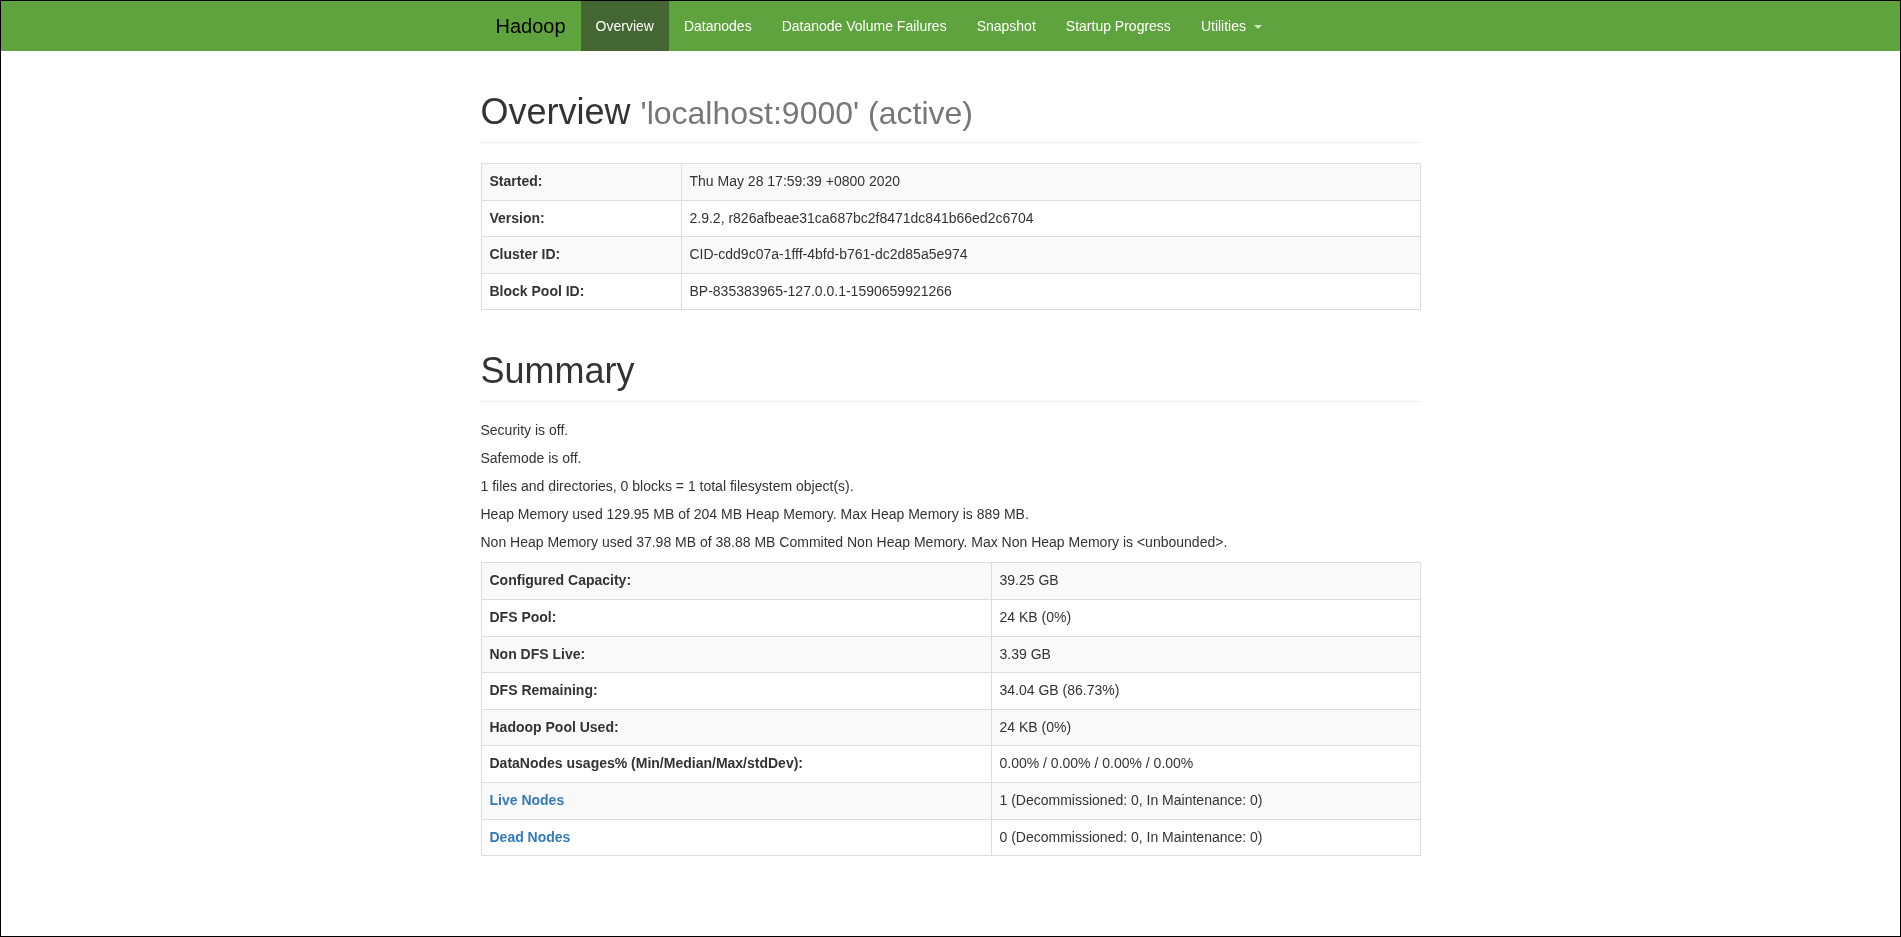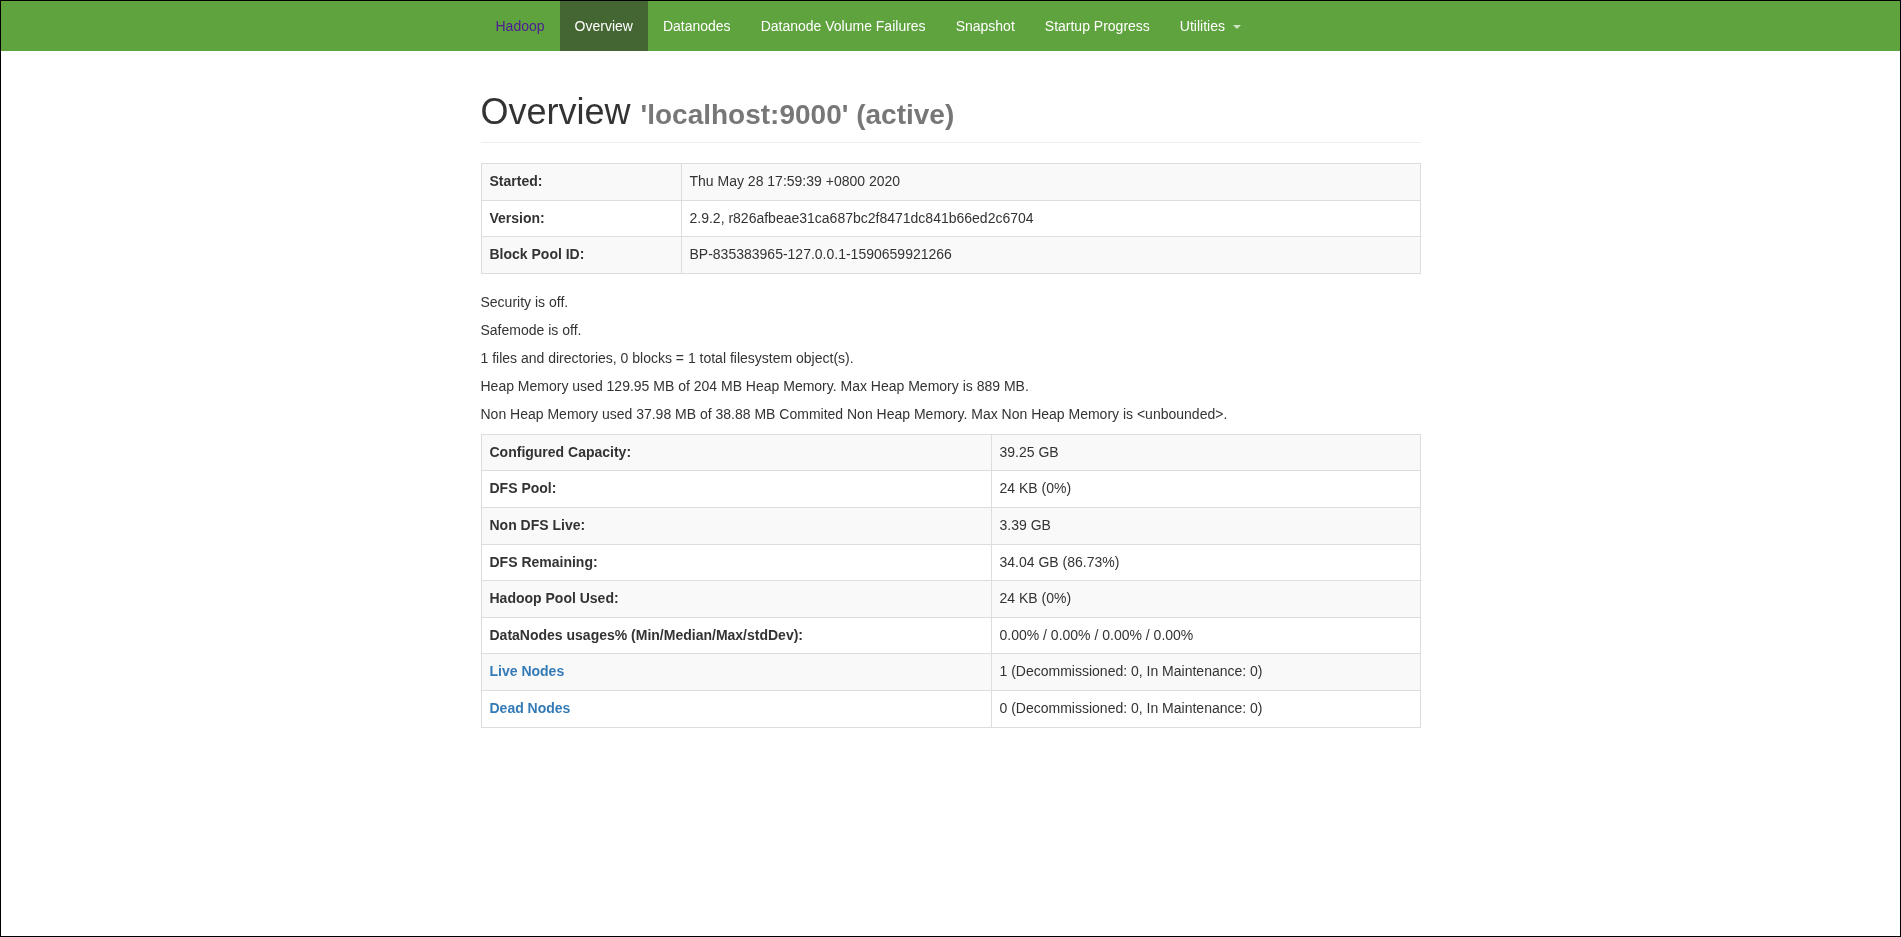--- a/index.html
+++ b/index.html
@@ -20,23 +20,23 @@
     height: 50px;
   }
   .navbar-inner {
     width: 940px;
     margin: 0 auto;
     display: flex;
     align-items: stretch;
     height: 50px;
   }
   .navbar-brand {
-    font-size: 14px;
+    font-size: 20px;
     padding: 14px 15px;
-    color: #4c1d95;
+    color: #000000;
     text-decoration: none;
     line-height: 22px;
   }
   .nav {
     list-style: none;
     margin: 0; padding: 0;
     display: flex;
   }
   .nav li {
     display: flex;
@@ -71,22 +71,22 @@
     margin: 40px 0 20px;
     border-bottom: 1px solid #eee;
   }
   h1 {
     font-size: 36px;
     font-weight: 500;
     margin: 0;
     color: #333;
   }
   h1 small {
-    font-size: 28px;
-    font-weight: 700;
+    font-size: 32px;
+    font-weight: 400;
     color: #777;
   }
   .table {
     width: 100%;
     border-collapse: collapse;
     margin-bottom: 20px;
     border: 1px solid #ddd;
     font-size: 14px;
   }
   .table th, .table td {
@@ -161,26 +161,33 @@
     <tbody>
       <tr>
         <th>Started:</th>
         <td>Thu May 28 17:59:39 +0800 2020</td>
       </tr>
       <tr>
         <th>Version:</th>
         <td>2.9.2, r826afbeae31ca687bc2f8471dc841b66ed2c6704</td>
       </tr>
       <tr>
+        <th>Cluster ID:</th>
+        <td>CID-cdd9c07a-1fff-4bfd-b761-dc2d85a5e974</td>
+      </tr>
+      <tr>
         <th>Block Pool ID:</th>
         <td>BP-835383965-127.0.0.1-1590659921266</td>
       </tr>
     </tbody>
   </table>
 
+  <div class="page-header">
+    <h1>Summary</h1>
+  </div>
 
   <p class="summary-line">Security is off.</p>
   <p class="summary-line">Safemode is off.</p>
   <p class="summary-line">1 files and directories, 0 blocks = 1 total filesystem object(s).</p>
   <p class="summary-line">Heap Memory used 129.95 MB of 204 MB Heap Memory. Max Heap Memory is 889 MB.</p>
   <p class="summary-line">Non Heap Memory used 37.98 MB of 38.88 MB Commited Non Heap Memory. Max Non Heap Memory is &lt;unbounded&gt;.</p>
 
   <table class="table summary-table">
     <tbody>
       <tr>

